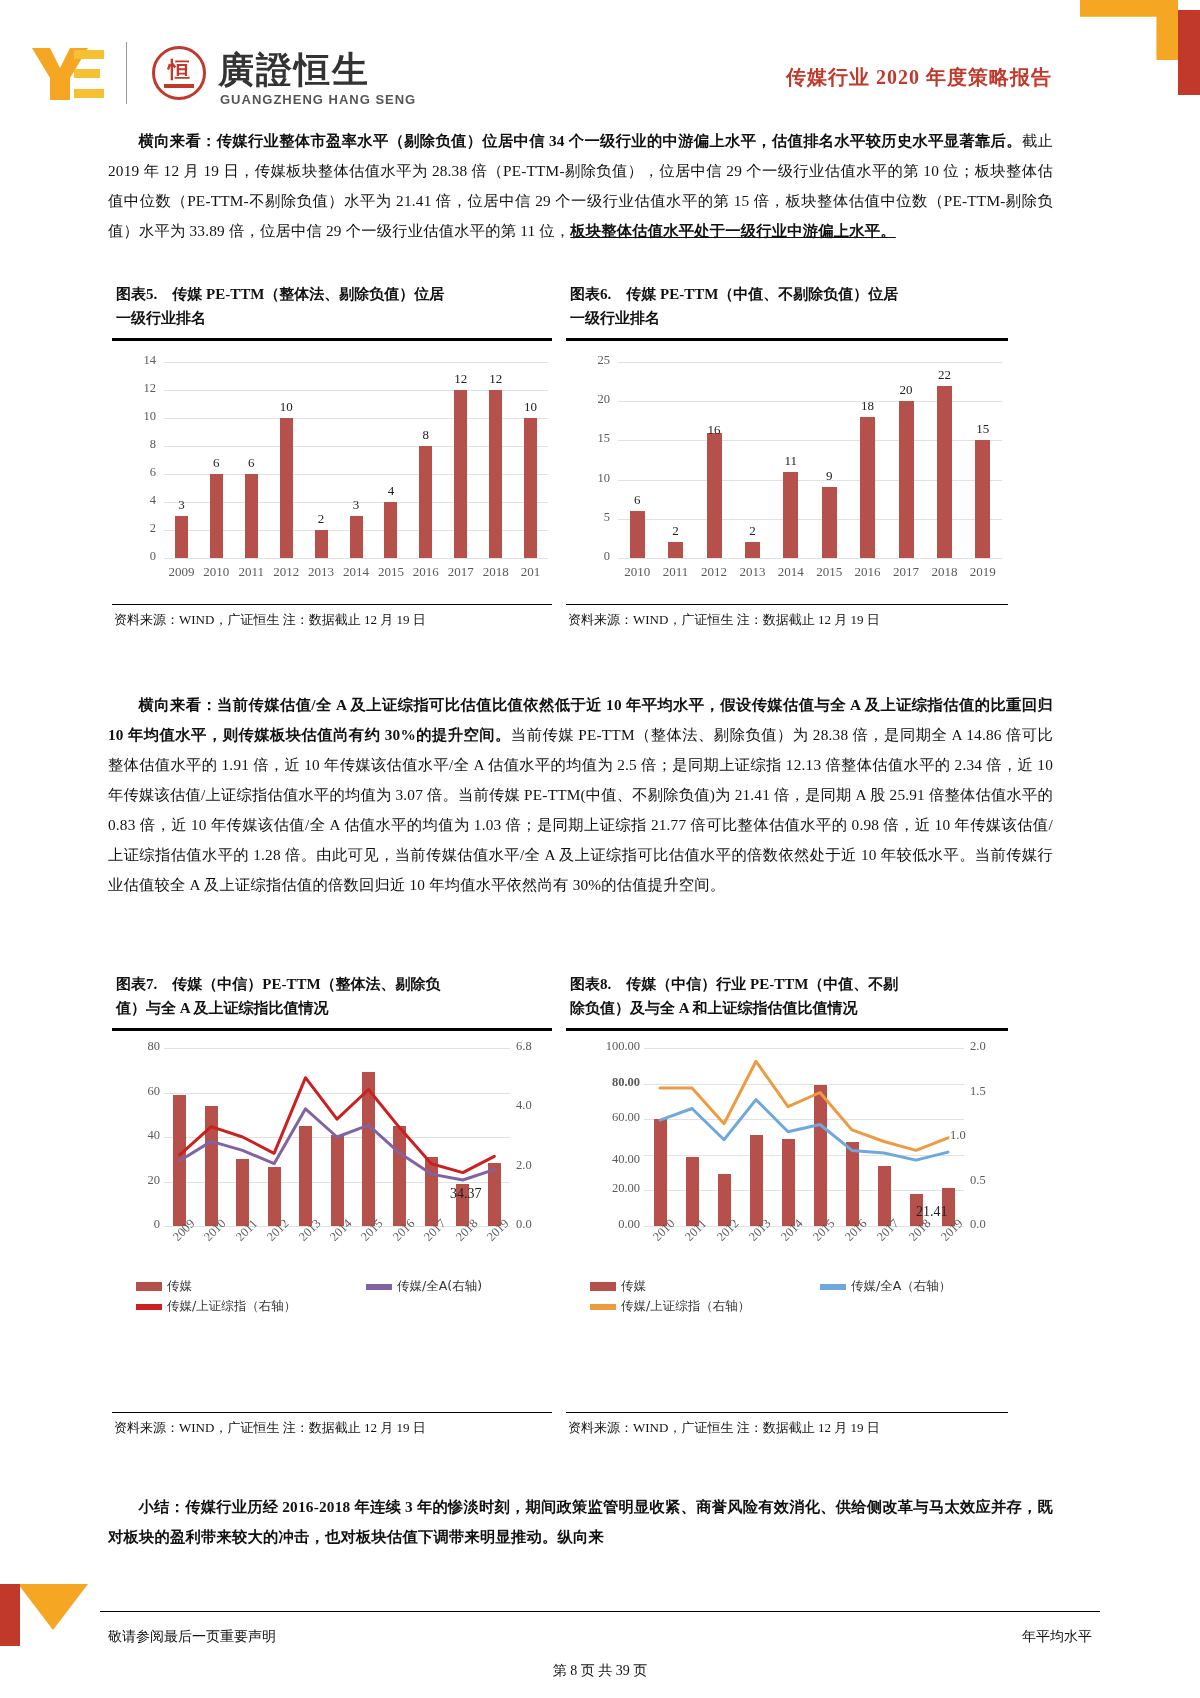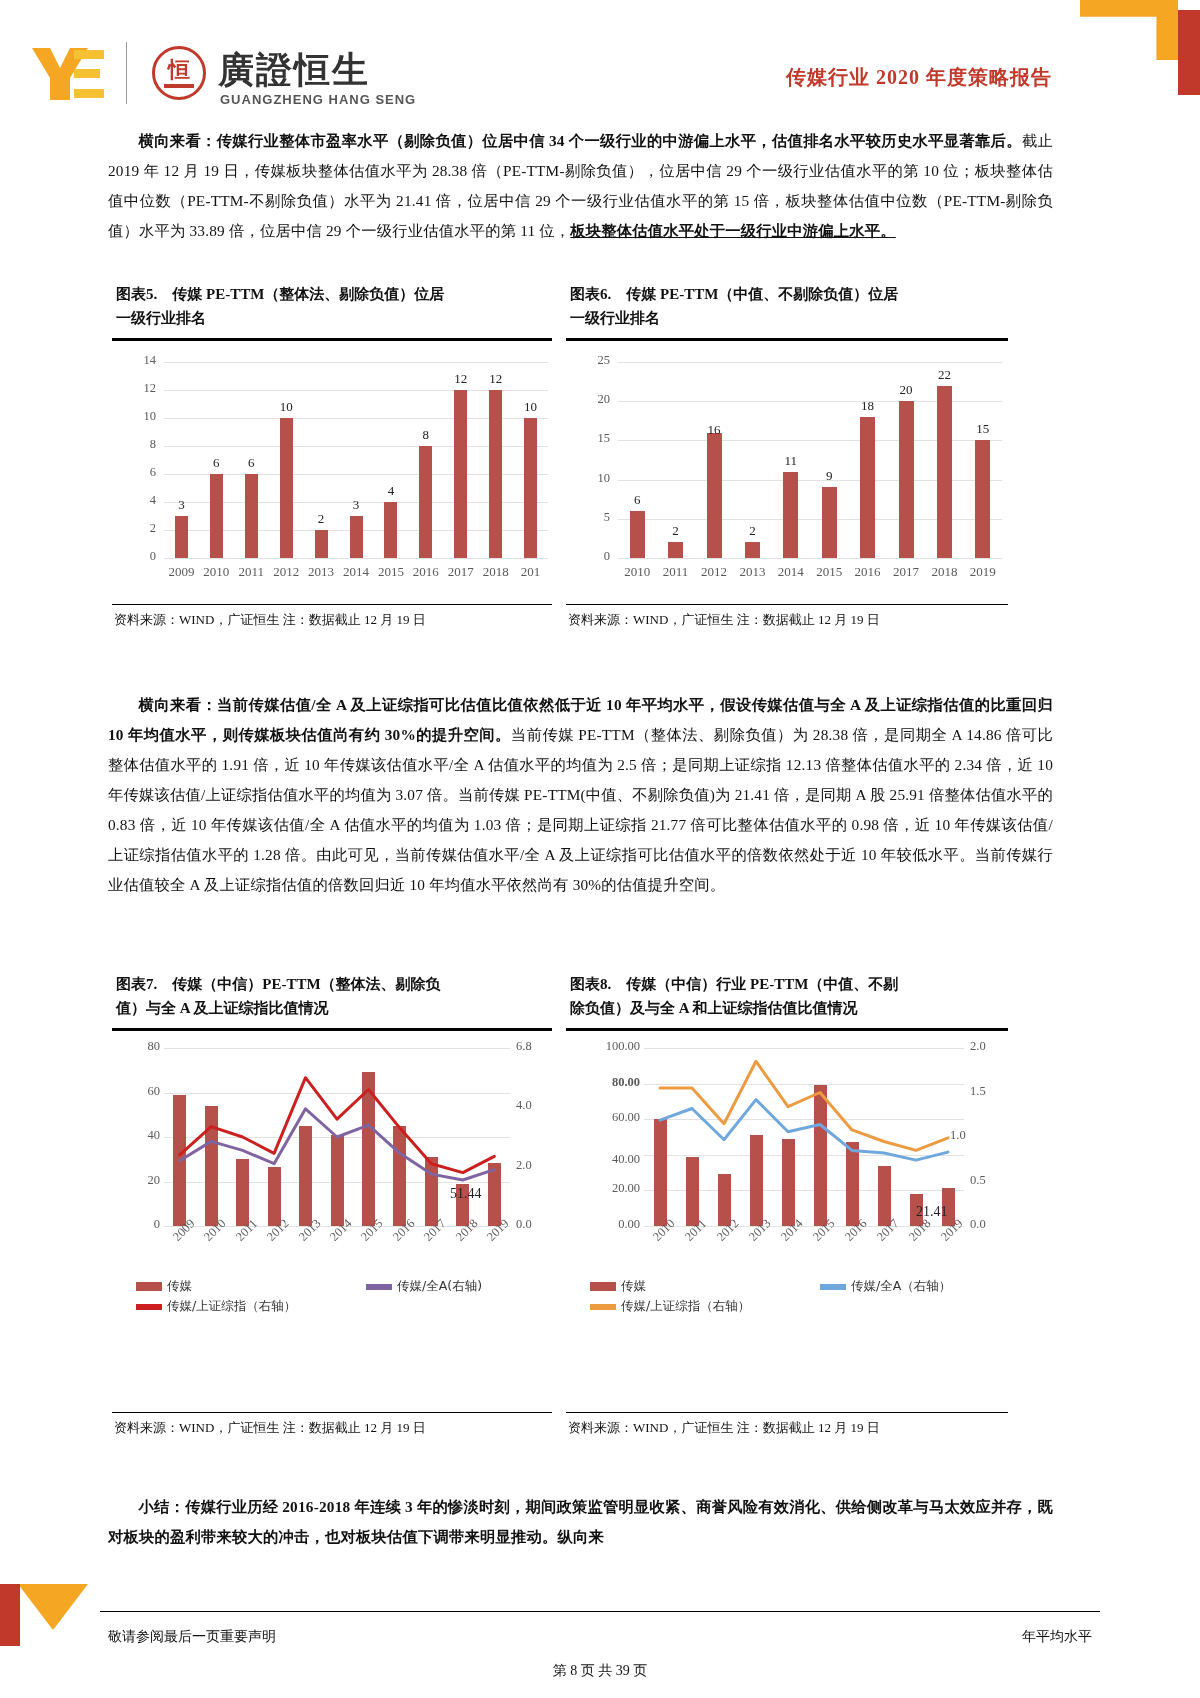--- a/index.html
+++ b/index.html
@@ -273,21 +273,21 @@
     <div class="xlbl-rot" style="left:89.18181818181819px;top:198px;">2010</div>
     <div class="xlbl-rot" style="left:120.63636363636363px;top:198px;">2011</div>
     <div class="xlbl-rot" style="left:152.0909090909091px;top:198px;">2012</div>
     <div class="xlbl-rot" style="left:183.54545454545453px;top:198px;">2013</div>
     <div class="xlbl-rot" style="left:214.99999999999997px;top:198px;">2014</div>
     <div class="xlbl-rot" style="left:246.45454545454544px;top:198px;">2015</div>
     <div class="xlbl-rot" style="left:277.90909090909093px;top:198px;">2016</div>
     <div class="xlbl-rot" style="left:309.3636363636364px;top:198px;">2017</div>
     <div class="xlbl-rot" style="left:340.8181818181818px;top:198px;">2018</div>
     <div class="xlbl-rot" style="left:372.27272727272725px;top:198px;">2019</div>
-    <div class="dlabel" style="left:338px;top:150px;">51.44</div>
+    <div class="dlabel" style="left:338px;top:150px;">34.37</div>
     <div style="position:absolute;left:24px;top:242px;width:440px;">
       <div style="position:relative;height:20px;">
         <span class="legend" style="position:absolute;left:0px;top:0px;"><span class="lg-swatch bar-sw" style="background:#B5504A"></span><span>传媒</span></span>
         <span class="legend" style="position:absolute;left:230px;top:0px;text-align:right;"><span class="lg-swatch" style="background:#8064A2"></span><span>传媒/全A(右轴)</span></span>
       </div>
       <div style="position:relative;height:20px;">
         <span class="legend" style="position:absolute;left:0px;top:0px;"><span class="lg-swatch" style="background:#CC1F1F"></span><span>传媒/上证综指（右轴）</span></span>
       </div>
     </div>
   </div>

